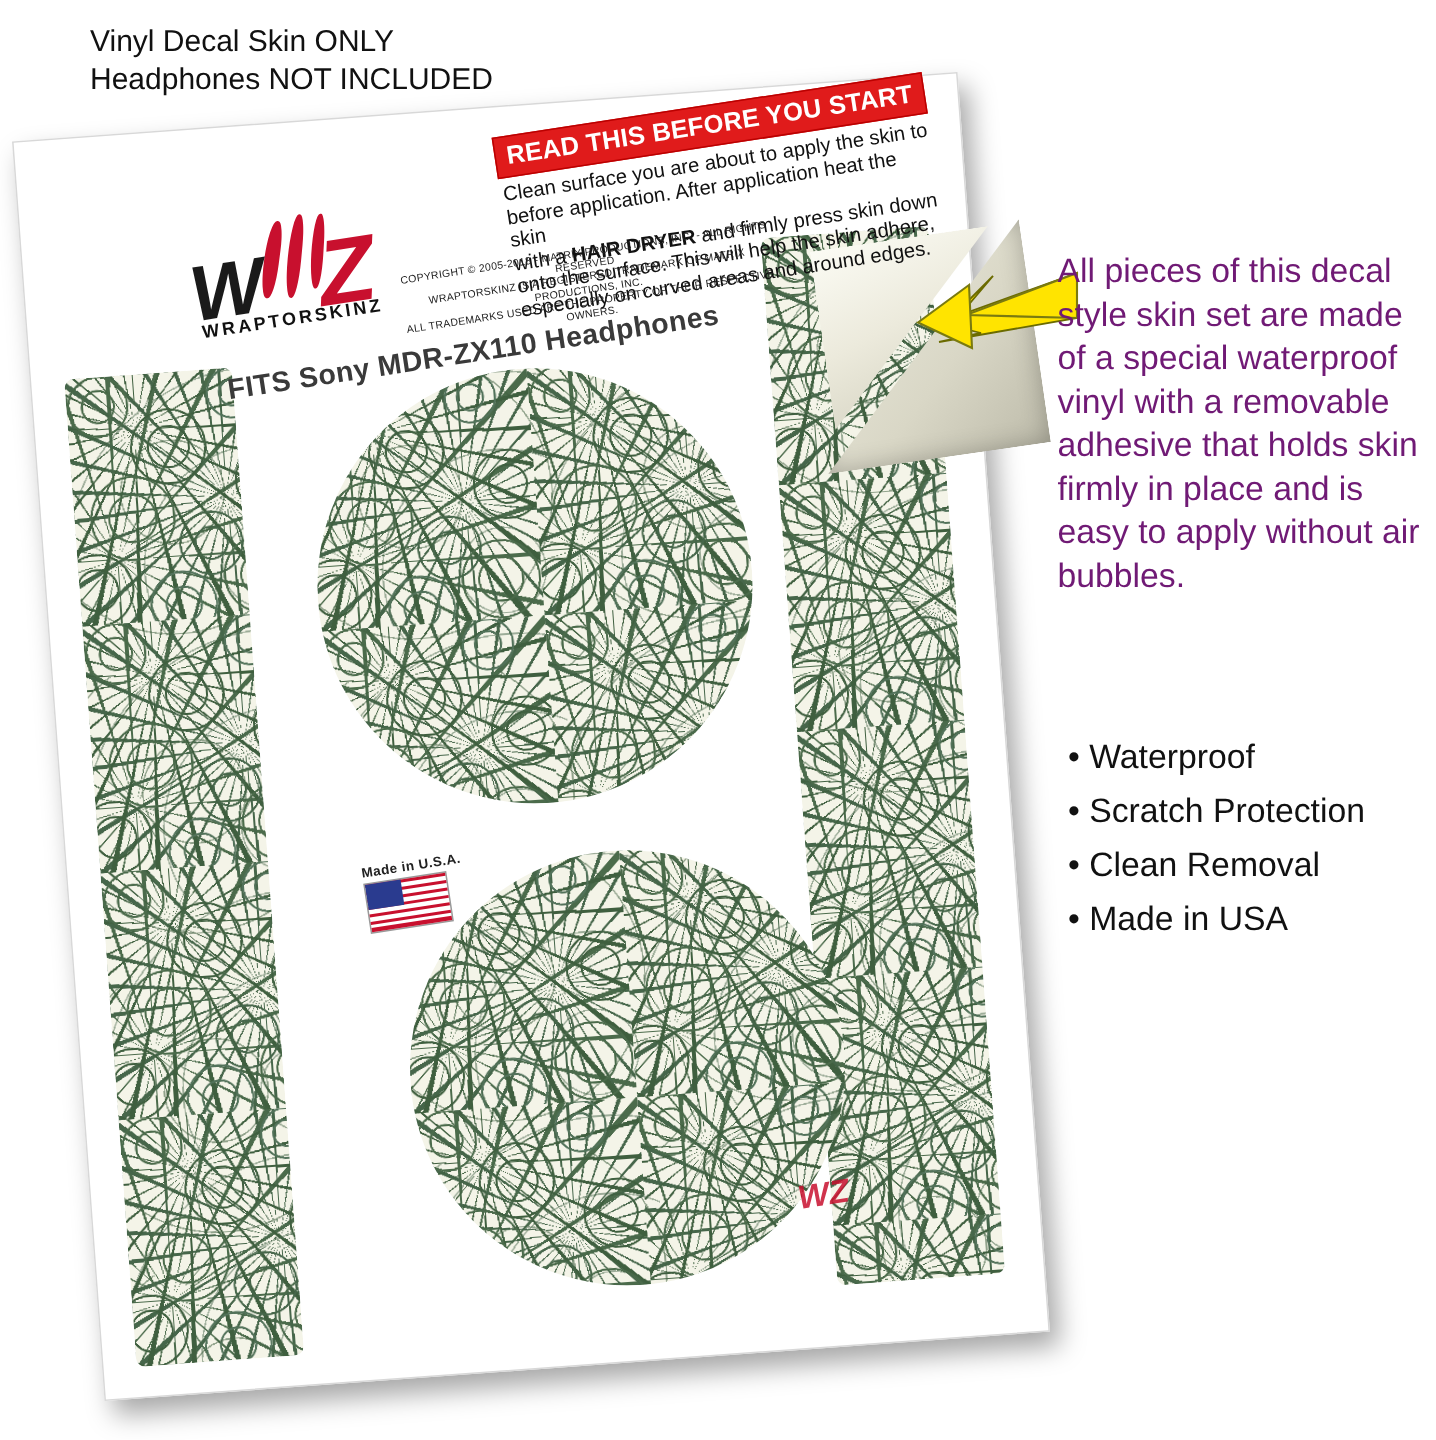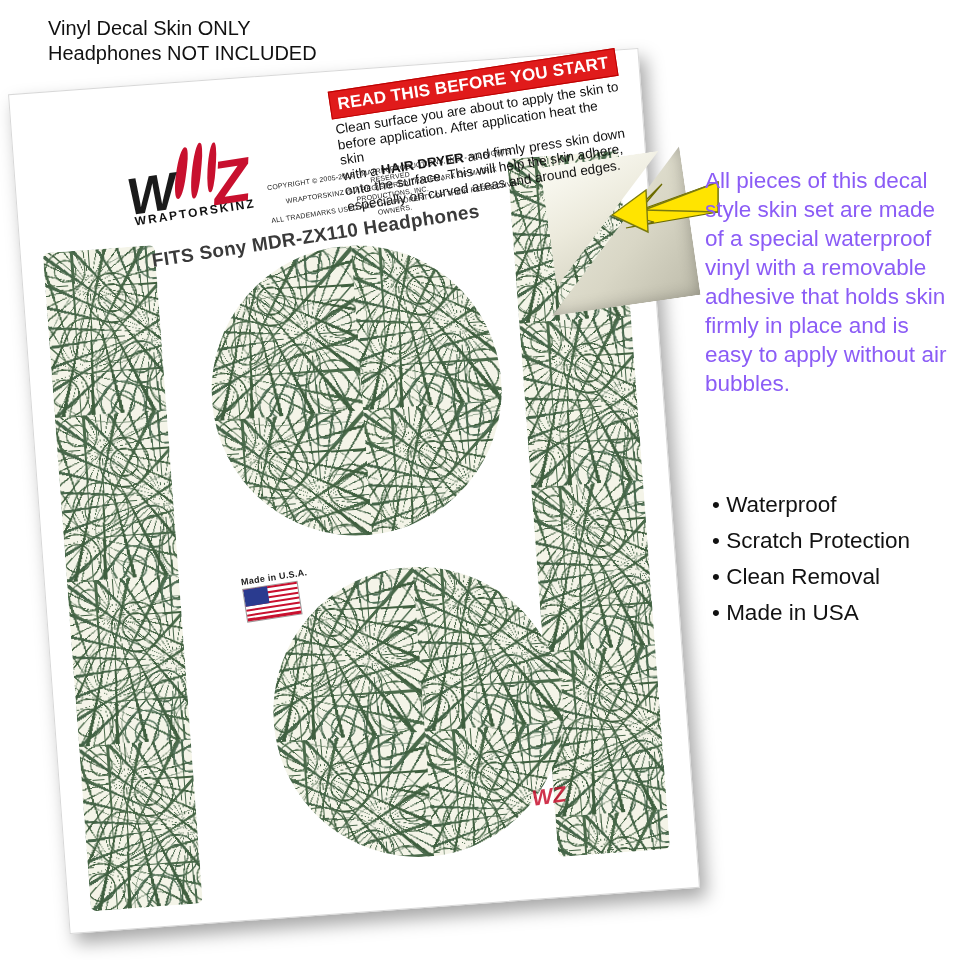--- a/index.html
+++ b/index.html
@@ -1,20 +1,20 @@
 <!DOCTYPE html>
 <html><head>
 <meta charset="utf-8">
 <style>
   html,body{margin:0;padding:0;background:#ffffff;}
   body{width:957px;height:960px;position:relative;overflow:hidden;
        font-family:"Liberation Sans", sans-serif;color:#000;}
 
   
-  #disclaimer{position:absolute;left:48px;top:16px;font-size:20px;line-height:25px;
+  #disclaimer{position:absolute;left:60px;top:16px;font-size:20px;line-height:25px;
               font-family:"Liberation Sans", sans-serif;color:#111;white-space:pre-line;}
 
   
   #sheet-wrap{position:absolute;left:8px;top:40px;width:700px;height:900px;}
   #sheet{position:absolute;left:30px;top:30px;width:630px;height:840px;
          background:#ffffff;transform:rotate(-4.2deg);transform-origin:50% 50%;
          box-shadow:6px 10px 18px rgba(0,0,0,.35);border:1px solid #d8d8d8;}
 
   
   .pattern{background-color:#f4f4e8;
@@ -99,21 +99,21 @@
 
   
   #mini-logo{position:absolute;left:470px;top:726px;font-size:22px;font-weight:bold;
      font-style:italic;color:#c8102e;transform:rotate(-4.5deg);opacity:.85;}
 
   
   #arrow{position:absolute;left:600px;top:170px;width:120px;height:70px;}
 
   
   #right-text{position:absolute;left:705px;top:166px;width:248px;font-size:22.5px;
-      line-height:29px;color:#8b5cf6;}
+      line-height:29px;color:#701a75;}
   #bullets{position:absolute;left:712px;top:487px;width:248px;font-size:22.5px;
       line-height:36px;color:#111;}
   #bullets div{white-space:nowrap;}
 </style>
 </head>
 <body>
 
 <div id="disclaimer">Vinyl Decal Skin ONLY
 Headphones NOT INCLUDED</div>
 

